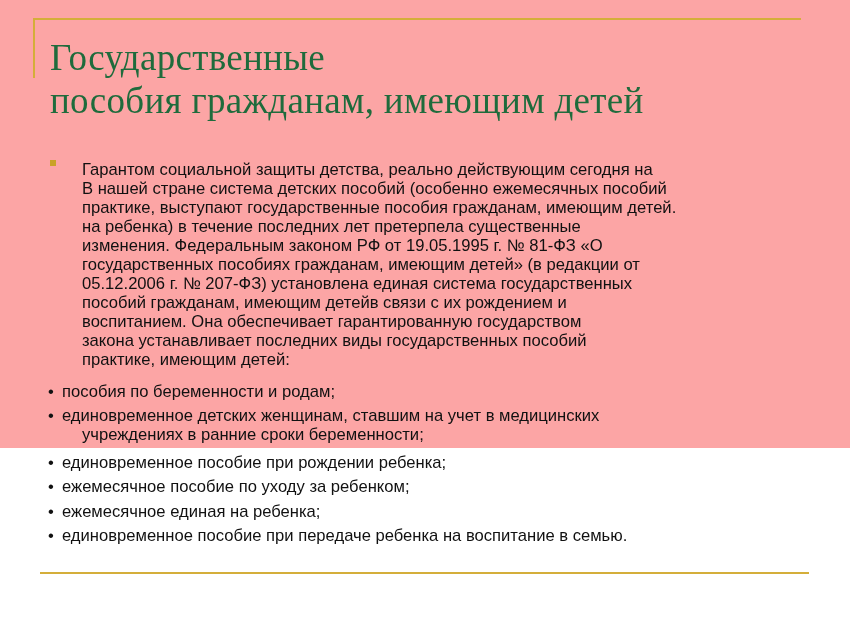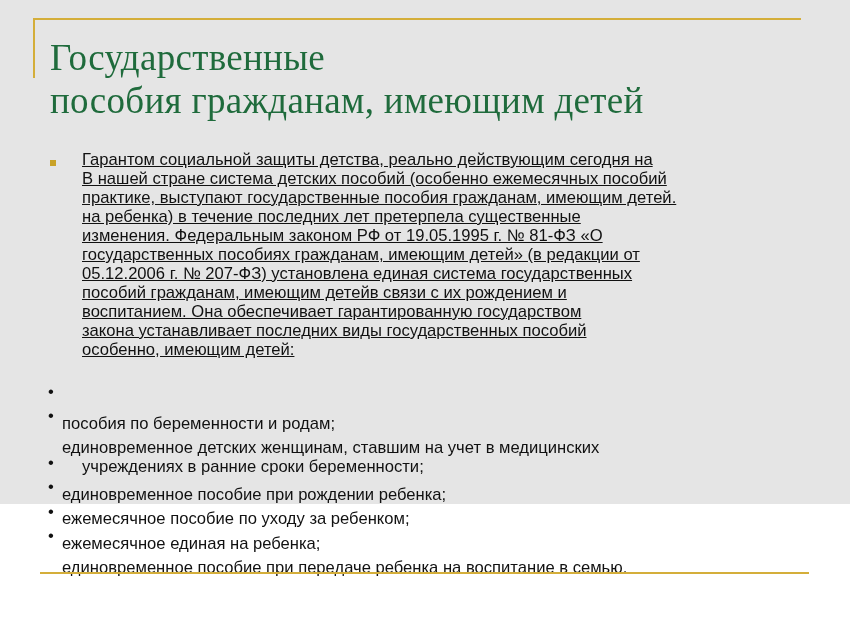--- a/index.html
+++ b/index.html
@@ -1,20 +1,20 @@
 <!DOCTYPE html>
 <html><head>
   <meta charset="utf-8">
   <style>
     html, body { margin: 0; padding: 0; }
     body {
       width: 850px; height: 636px; background: #ffffff;
       position: relative; overflow: hidden;
     }
-    .slide { position: absolute; left: 0; top: 0; width: 850px; height: 504px; background: #e5e5e5; }
+    .slide { position: absolute; left: 0; top: 0; width: 850px; height: 448px; background: #fca5a5; }
     .rule-top {
       position: absolute; left: 33px; top: 18px; width: 768px; height: 2px;
       background: #D4AE3A;
     }
     .rule-left {
       position: absolute; left: 33px; top: 18px; width: 2px; height: 60px;
       background: #D4AE3A;
     }
     .rule-bottom {
       position: absolute; left: 40px; top: 572px; width: 769px; height: 2px;
@@ -30,27 +30,27 @@
     .body {
       position: absolute; left: 0; top: 0; width: 850px; height: 636px;
       font-family: "Liberation Sans", sans-serif; color: #111;
       font-size: 16.6px;
     }
     .bullet-square {
       position: absolute; left: 50px; top: 160px; width: 6px; height: 6px;
       background: #C9A227;
     }
     .para {
-      position: absolute; left: 82px; top: 150px; width: 740px; text-decoration: underline;
+      position: absolute; left: 82px; top: 160px; width: 740px;
     }
     .para .line { height: 19px; line-height: 19px; white-space: nowrap; }
     .list { position: absolute; left: 48px; top: 382px; width: 780px; }
     .item { position: relative; white-space: nowrap; }
     .item .dot { position: absolute; left: 0; top: 0; }
-    .item .txt { padding-left: 14px; line-height: 19px; margin-top: 32px; }
+    .item .txt { padding-left: 14px; line-height: 19px; }
     .item .cont { padding-left: 34px; line-height: 19px; }
   </style>
 </head>
 <body>
 
 <div class="slide">
   <div class="rule-top"></div>
   <div class="rule-left"></div>
 
   <div class="title">
@@ -64,21 +64,21 @@
       <div class="line">Гарантом социальной защиты детства, реально действующим сегодня на</div>
       <div class="line">В нашей стране система  детских пособий (особенно ежемесячных пособий</div>
       <div class="line">практике, выступают государственные пособия гражданам, имеющим детей.</div>
       <div class="line">на ребенка) в  течение последних лет претерпела существенные</div>
       <div class="line">изменения.  Федеральным законом РФ от 19.05.1995 г. № 81-ФЗ «О</div>
       <div class="line">государственных пособиях гражданам, имеющим детей» (в редакции от</div>
       <div class="line">05.12.2006 г. № 207-ФЗ) установлена единая система государственных</div>
       <div class="line">пособий гражданам, имеющим детейв связи с их рождением и</div>
       <div class="line">воспитанием. Она обеспечивает гарантированную государством</div>
       <div class="line">закона устанавливает последних виды государственных  пособий</div>
-      <div class="line">особенно, имеющим детей:</div>
+      <div class="line">практике, имеющим детей:</div>
     </div>
 
     <div class="list">
       <div class="item" style="position:absolute; top:0;">
         <span class="dot">•</span>
         <div class="txt">пособия по беременности и родам;</div>
       </div>
       <div class="item" style="position:absolute; top:24px;">
         <span class="dot">•</span>
         <div class="txt">единовременное детских женщинам, ставшим на учет в  медицинских</div>

